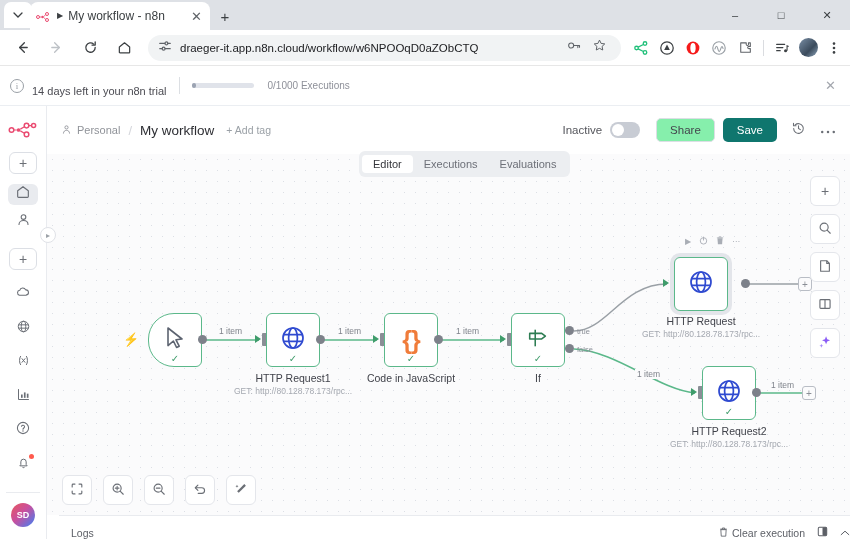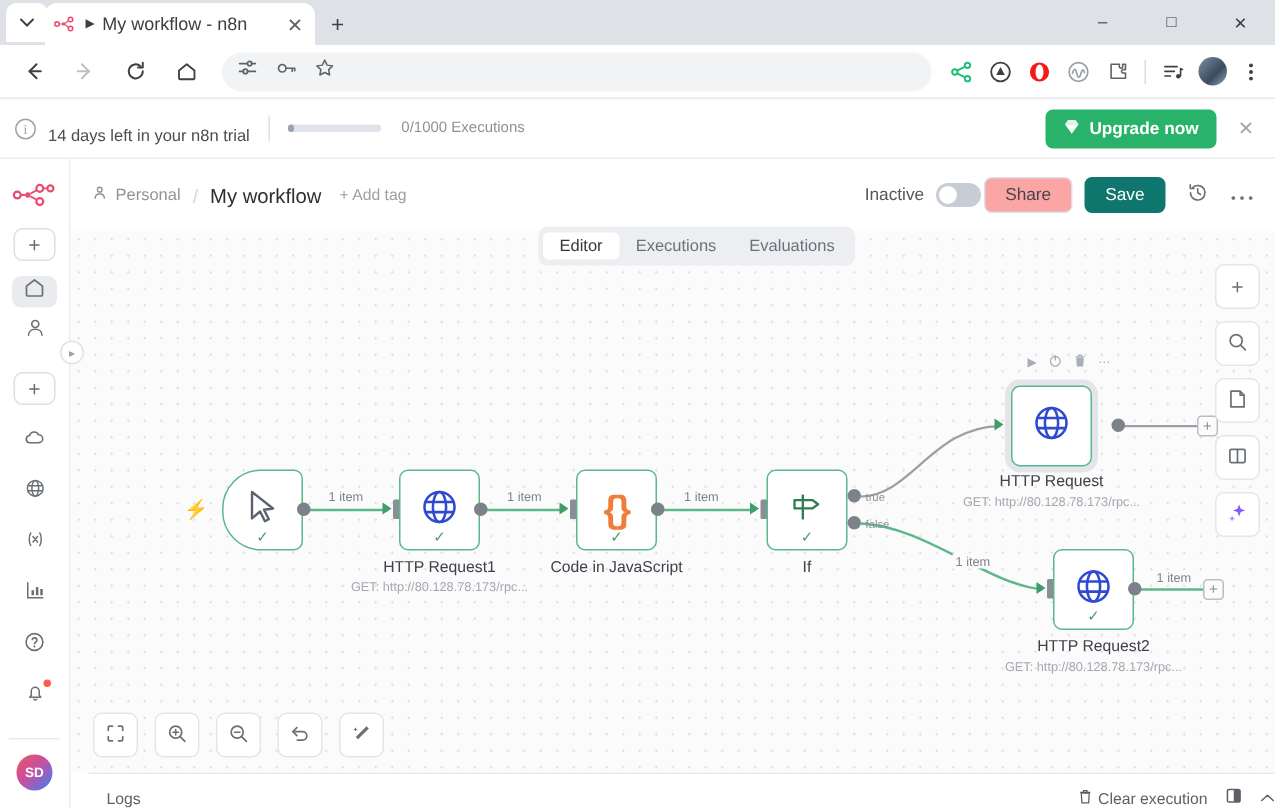--- a/index.html
+++ b/index.html
@@ -161,22 +161,22 @@
   .inactive-label { font-size: 11.5px; color: #55565c; margin-right: 8px; }
   .toggle {
     width: 30px; height: 16px; background: #c8ccd4; border-radius: 9px;
     position: relative;
   }
   .toggle::after {
     content: ""; position: absolute; left: 2px; top: 2px; width: 12px;
     height: 12px; border-radius: 50%; background: #fff;
   }
   .share-btn {
-    border: 1px solid #dcdfe5; background: #fca5a5; border-radius: 5px;
-    padding: 5px 13px; font-size: 11.5px; color: #44464d; margin-left: 2px;
+    border: 1px solid #dcdfe5; background: #86efac; border-radius: 5px;
+    padding: 5px 13px; font-size: 11.5px; color: #44464d; margin-left: 16px;
   }
   .save-btn {
     background: #0f766e; color: #fff; border: none; border-radius: 5px;
     padding: 6px 14px; font-size: 11.5px; margin-left: 8px; font-weight: 500;
   }
   .hdr-icon { color: #6b6f76; font-size: 14px; margin-left: 14px; }
 
   
   .tabs-wrap {
     position: absolute; top: 151px; left: 359px; height: 26px;
@@ -341,20 +341,21 @@
     </div>
 
     <div class="omnibox">
       <span>
         <svg width="14" height="14" viewBox="0 0 16 16">
             <path d="M2 5h6M11 5h3M2 11h3M8 11h6" stroke="#5f6368" stroke-width="1.3" stroke-linecap="round"></path>
             <circle cx="9.6" cy="5" r="1.7" fill="none" stroke="#5f6368" stroke-width="1.3"></circle>
             <circle cx="6.4" cy="11" r="1.7" fill="none" stroke="#5f6368" stroke-width="1.3"></circle>
           </svg>
       </span>
+      <span class="omnibox-url">draeger-it.app.n8n.cloud/workflow/w6NPOOqD0aZObCTQ</span>
       <span class="omni-right">
         <span style="padding:0 4px">
           <svg width="15" height="15" viewBox="0 0 18 18">
               <circle cx="5" cy="9" r="3" fill="none" stroke="#5f6368" stroke-width="1.3"></circle>
               <path d="M8 9h7M13 9v2.5M15 9v2" stroke="#5f6368" stroke-width="1.3" stroke-linecap="round"></path>
             </svg>
         </span>
         <span style="padding:0 4px">
           <svg width="15" height="15" viewBox="0 0 18 18">
               <path d="M9 2.5l1.9 4 4.4.6-3.2 3 .8 4.3L9 12.4l-3.9 2 .8-4.3-3.2-3 4.4-.6z" fill="none" stroke="#5f6368" stroke-width="1.2" stroke-linejoin="round"></path>
@@ -416,29 +417,20 @@
     </div>
   </div>
 
   <div class="trial-bar">
     <span class="trial-info-icon">i</span>
     <span class="trial-text">14 days left in your n8n trial</span>
     <span class="trial-divider"></span>
     <span class="trial-progress"></span>
     <span class="trial-exec">0/1000 Executions</span>
     <span class="spacer"></span>
-    <button class="upgrade-btn">
-      <span>
-        <svg width="11" height="11" viewBox="0 0 12 12">
-            <path d="M1 4.2h10L6 11z" fill="#fff"></path>
-            <path d="M3.2 1h5.6l2.2 3.2H1z" fill="#fff" opacity=".85"></path>
-          </svg>
-      </span>
-      <span>Upgrade now</span>
-    </button>
     <span class="banner-close">✕</span>
   </div>
 
   <div class="rail">
     <div class="rail-logo">
       <svg width="30" height="20" viewBox="0 0 34 22">
         <circle cx="4" cy="11" r="2.6" fill="none" stroke="#ea4b71" stroke-width="1.7"></circle>
         <circle cx="12" cy="11" r="2.1" fill="#ea4b71"></circle>
         <circle cx="21" cy="6" r="2.6" fill="none" stroke="#ea4b71" stroke-width="1.7"></circle>
         <circle cx="21" cy="16" r="2.6" fill="none" stroke="#ea4b71" stroke-width="1.7"></circle>

